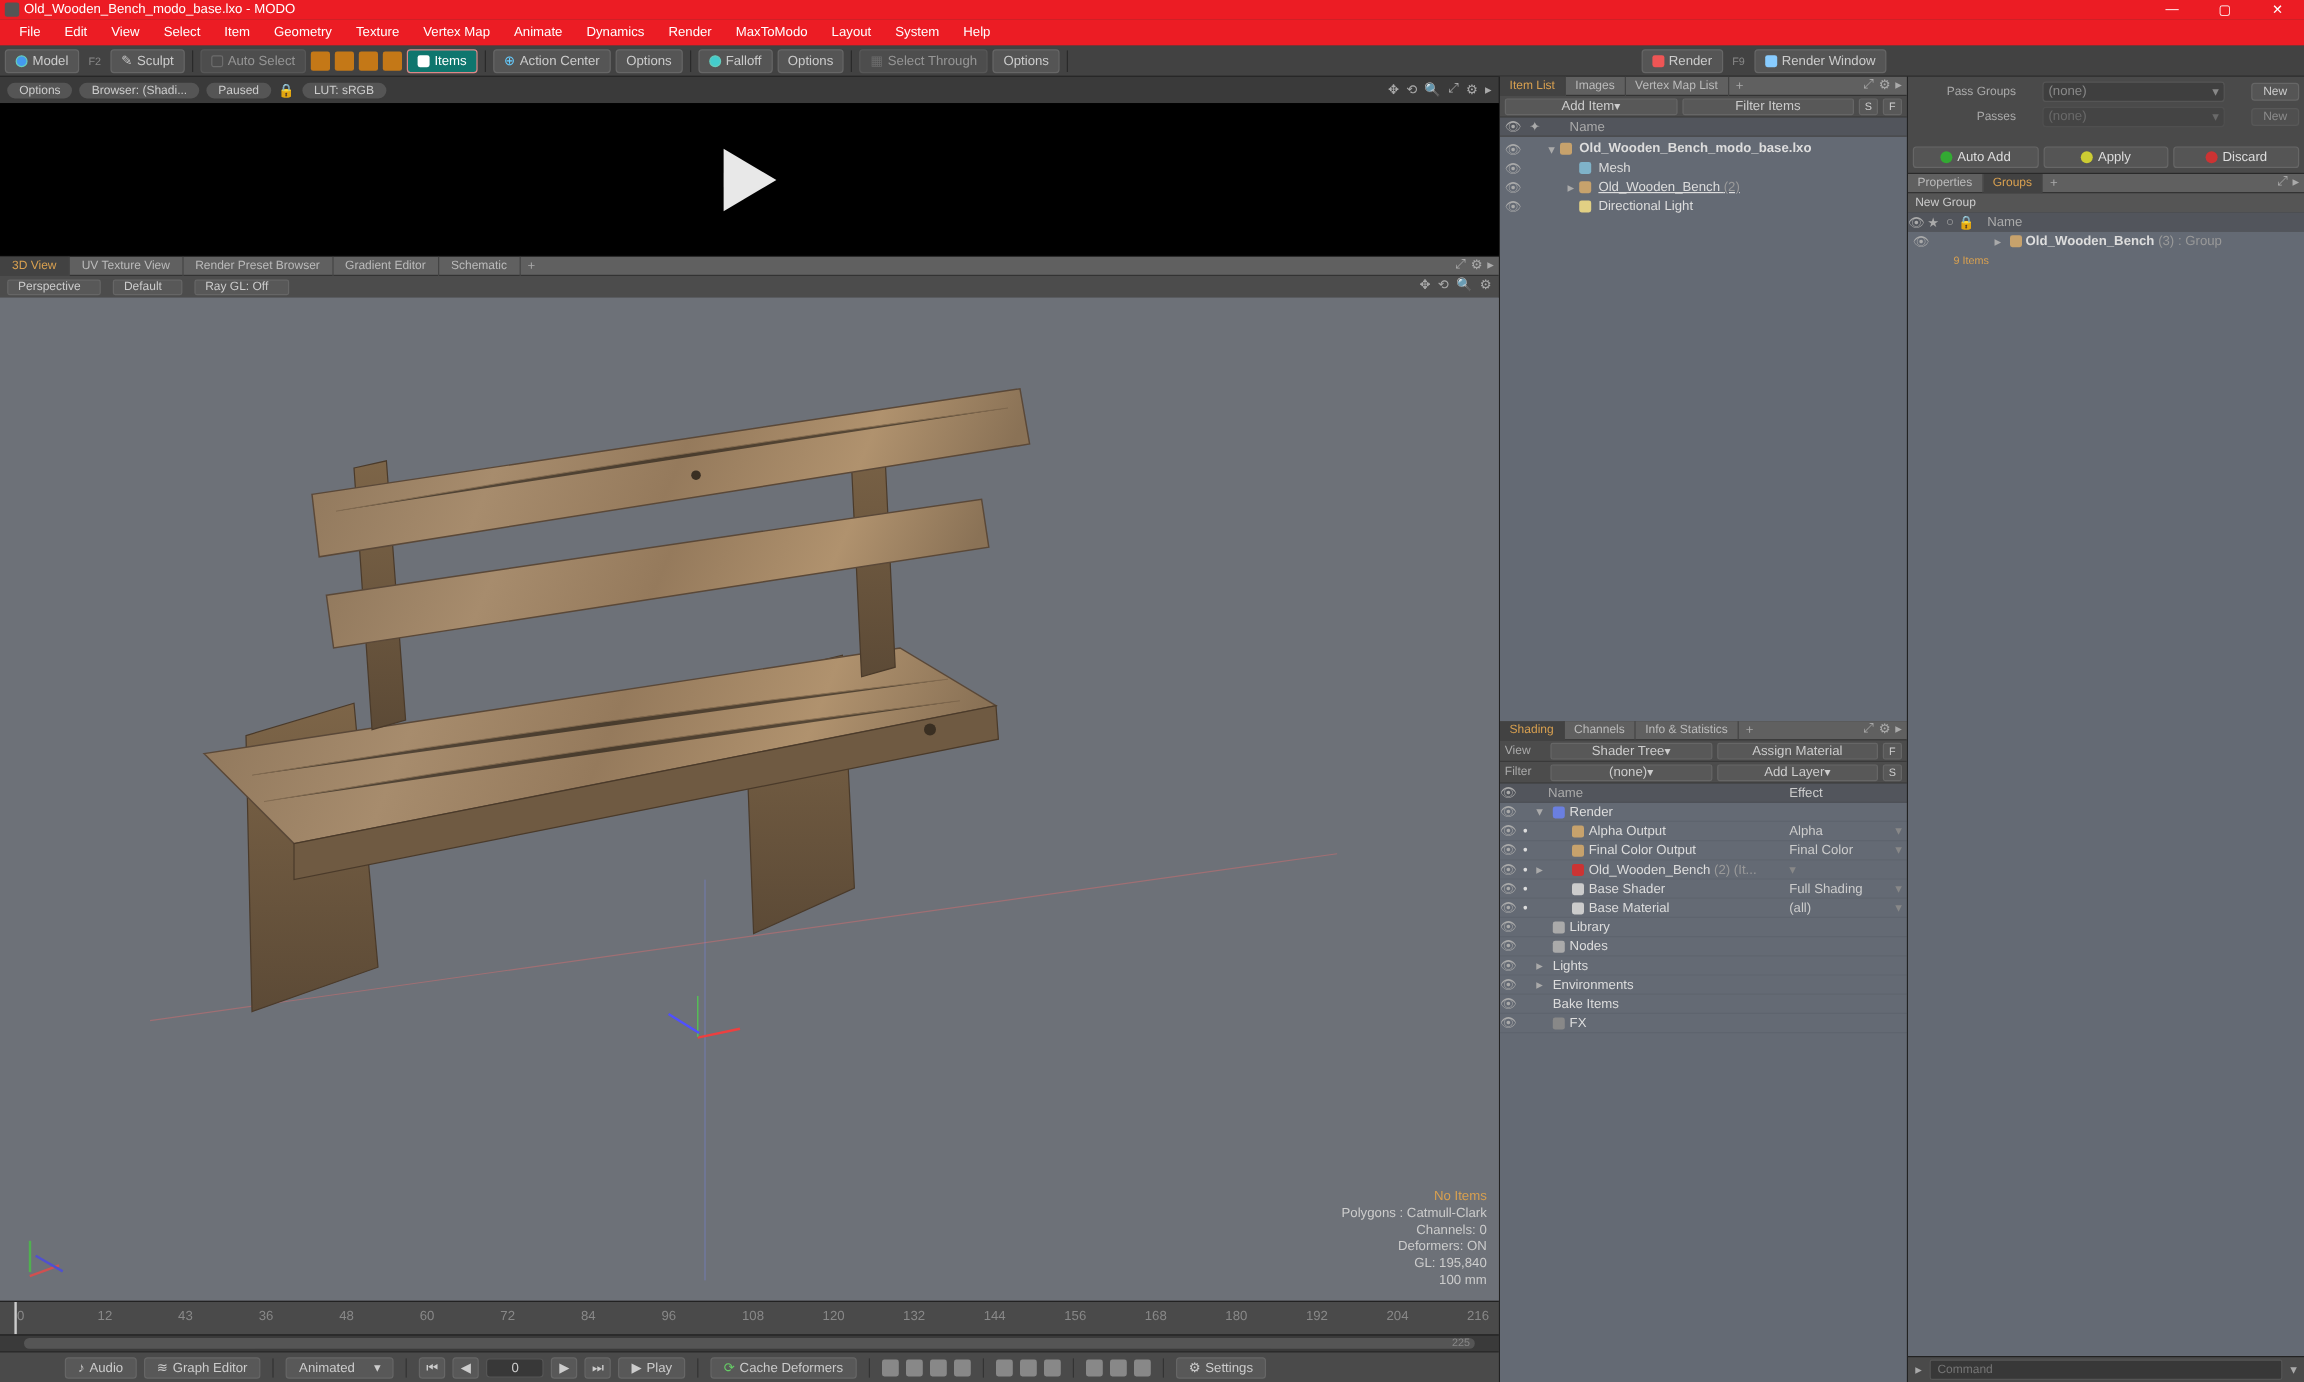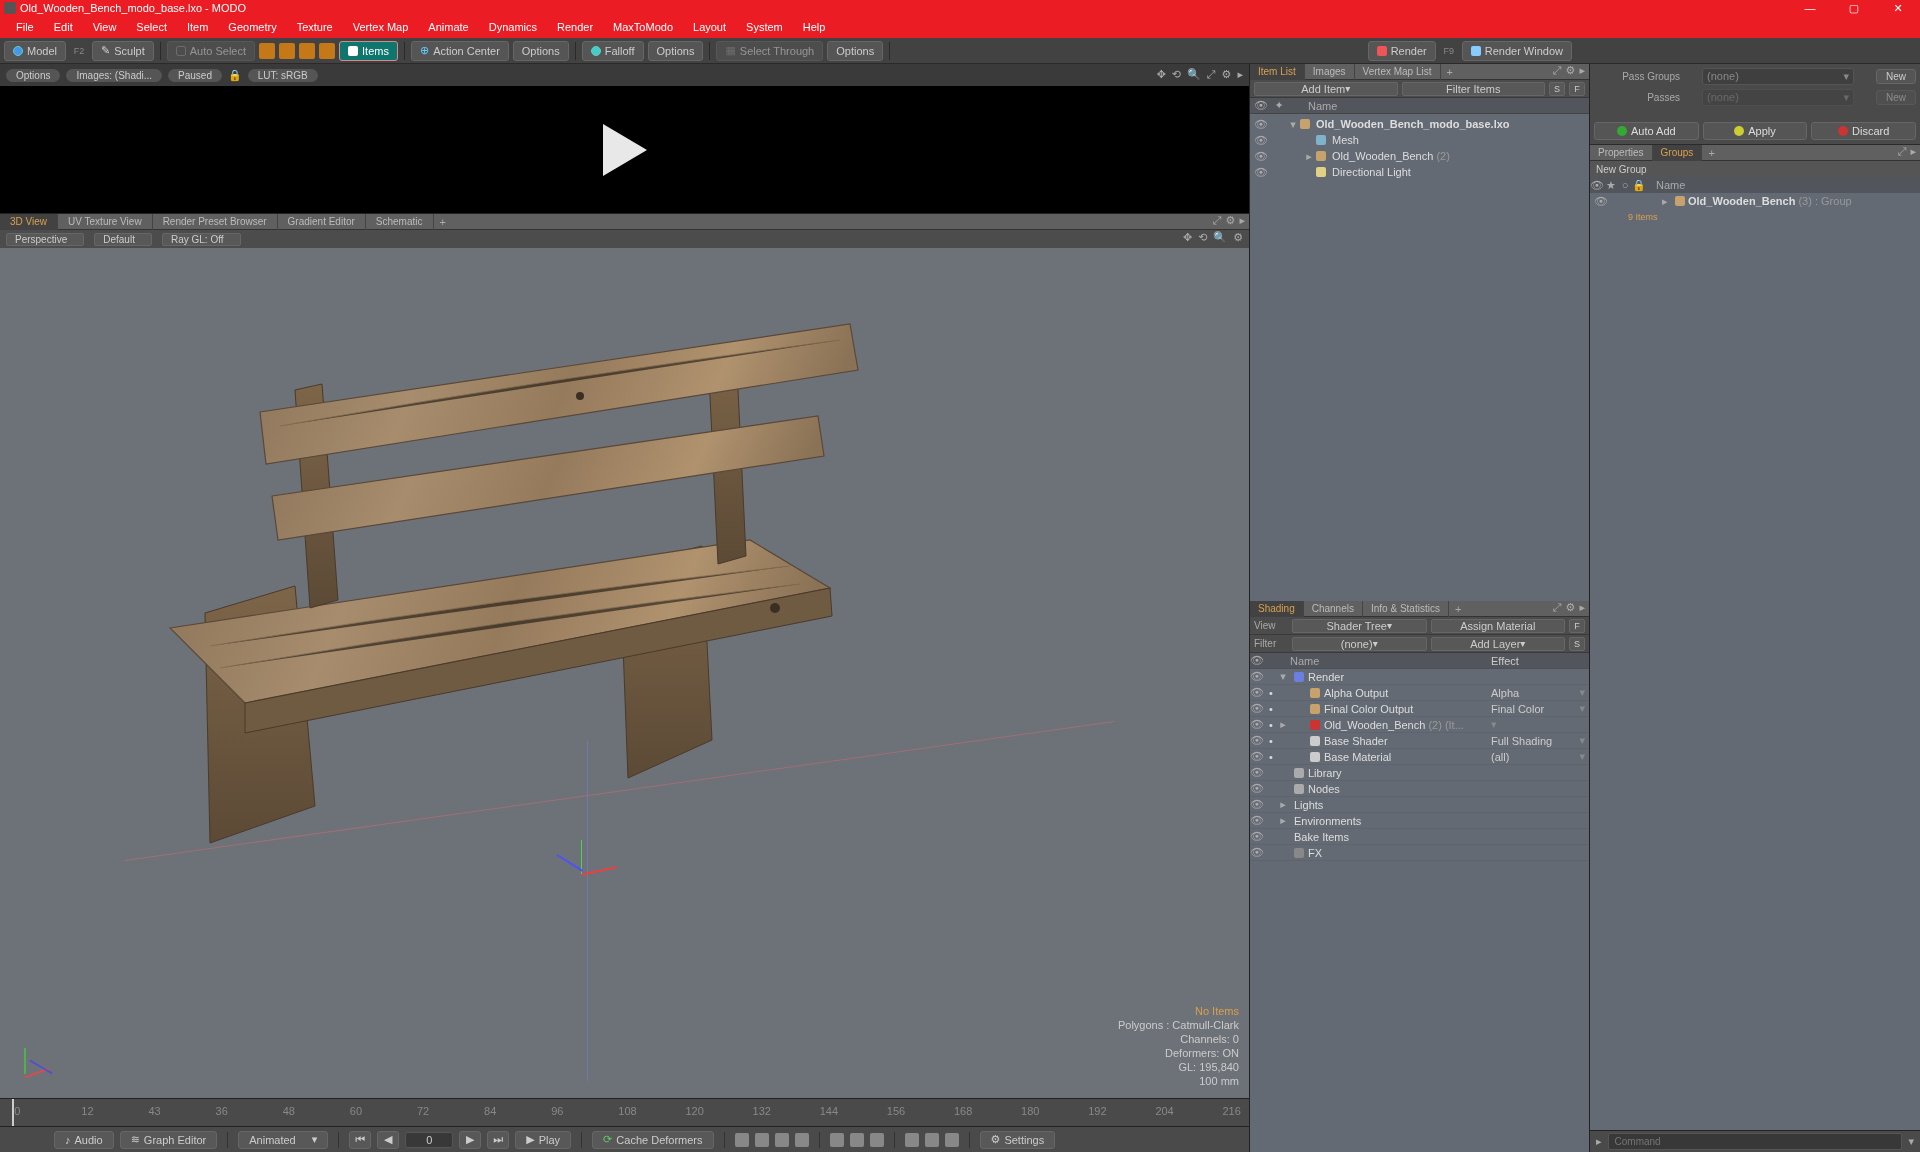--- a/index.html
+++ b/index.html
@@ -231,21 +231,21 @@
     </div>
   <div style="width:340px"></div>
 </div>
 
 <div class="main">
   <div class="left-col">
 
     <div class="preview-panel">
       <div class="preview-header">
         <span class="pill">Options</span>
-        <span class="pill">Images: (Shadi...</span>
+        <span class="pill">Browser: (Shadi...</span>
         <span class="pill">Paused</span>
         <span style="color:#aaa">🔒</span>
         <span class="pill">LUT: sRGB</span>
       </div>
       <div class="preview-icons">
         <span>✥</span>
         <span>⟲</span>
         <span>🔍</span>
         <span>⤢</span>
         <span>⚙</span>
@@ -364,20 +364,25 @@
           <span style="left: 65.8333%;">144</span>
           <span style="left: 71.2778%;">156</span>
           <span style="left: 76.7222%;">168</span>
           <span style="left: 82.1667%;">180</span>
           <span style="left: 87.6111%;">192</span>
           <span style="left: 93.0556%;">204</span>
           <span style="left: 98.5%;">216</span>
         </div>
       <div class="marker"></div>
     </div>
+    <div class="timeline-scroll">
+      <span class="lbl" style="left:24px">0</span>
+      <div class="thumb"></div>
+      <span class="lbl" style="right:24px">225</span>
+    </div>
 
     <div class="bottom-controls">
       <div style="width:40px"></div>
       <div class="bc-btn">
           <span>♪</span>
           <span>Audio</span>
         </div>
       <div class="bc-btn">
           <span>≋</span>
           <span>Graph Editor</span>
@@ -467,21 +472,21 @@
             <span class="tw"></span>
             <span class="sq-icon" style="background:#7fb3c9"></span>
             <span style="padding-left:4px;">Mesh</span>
           </div>
           <div class="tree-row">
             <span class="eye">👁</span>
             <span style="width:14px"></span>
             <span style="width:16px"></span>
             <span class="tw">▸</span>
             <span class="sq-icon" style="background:#c7a26c"></span>
-            <span style="padding-left:4px;">Old_Wooden_Bench <span style="color:#999">(2)</span></span>
+            <span style="padding-left:4px;text-decoration:underline;">Old_Wooden_Bench <span style="color:#999">(2)</span></span>
           </div>
           <div class="tree-row">
             <span class="eye">👁</span>
             <span style="width:14px"></span>
             <span style="width:16px"></span>
             <span class="tw"></span>
             <span class="sq-icon" style="background:#e2d084"></span>
             <span style="padding-left:4px;">Directional Light</span>
           </div>
         </div>

